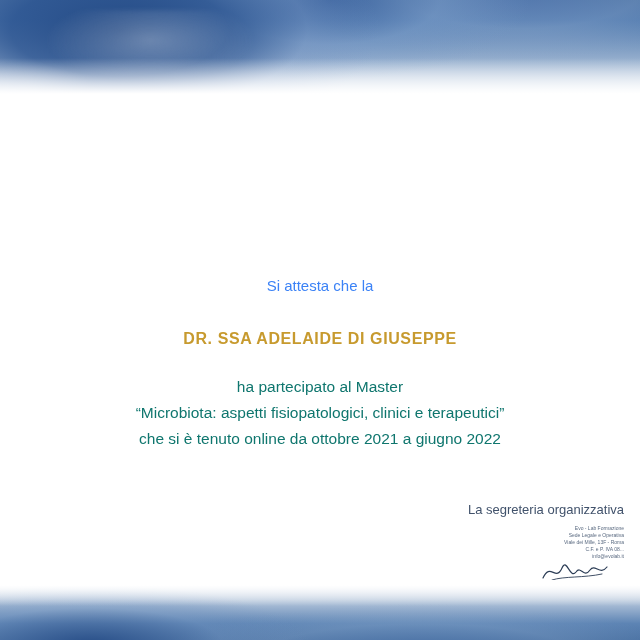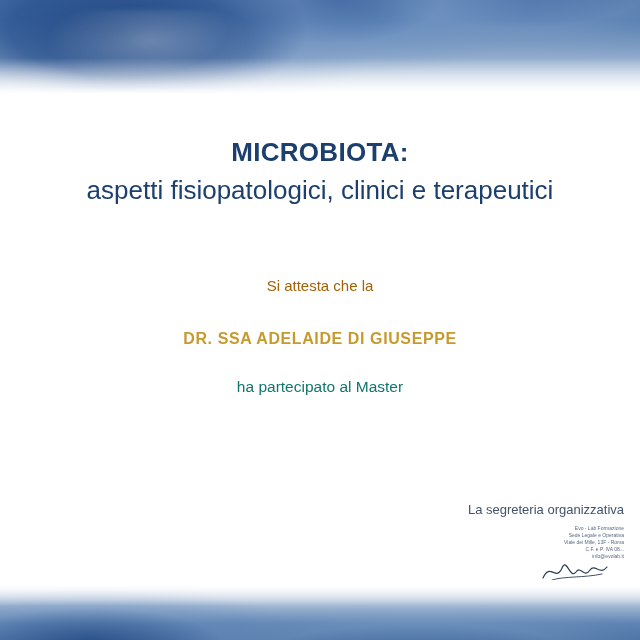--- a/index.html
+++ b/index.html
@@ -122,21 +122,21 @@
     white-space: nowrap;
   }
 
   .attest {
     position: absolute;
     left: 0;
     top: 173px;
     width: 640px;
     text-align: center;
     font-size: 15px;
-    color: #a16207;
+    color: #3b82f6;
   }
 
   .recipient {
     position: absolute;
     left: 0;
     top: 226px;
     width: 640px;
     text-align: center;
     font-size: 16px;
     font-weight: bold;
@@ -205,30 +205,28 @@
   <div class="edge-right"></div>
 
   <div class="band-top">
     <div class="wash"></div>
     <div class="feather"></div>
     <div class="fade"></div>
   </div>
 
   <div class="sheet">
 
-    <div class="title-block">
-      <div class="title-line-1">MICROBIOTA:</div>
-      <div class="title-line-2">aspetti fisiopatologici, clinici e terapeutici</div>
-    </div>
 
     <div class="attest">Si attesta che la</div>
 
     <div class="recipient">DR. SSA ADELAIDE DI GIUSEPPE</div>
 
     <div class="body-line body-1">ha partecipato al Master</div>
+    <div class="body-line body-2">“Microbiota: aspetti fisiopatologici, clinici e terapeutici”</div>
+    <div class="body-line body-3">che si è tenuto online da ottobre 2021 a giugno 2022</div>
 
     <div class="sig-block">
       <div class="sig-caption">La segreteria organizzativa</div>
       <div class="sig-address">
         <div>Evo - Lab Formazione</div>
         <div>Sede Legale e Operativa</div>
         <div>Viale dei Mille, 13F - Roma</div>
         <div>C.F. e P. IVA 08...</div>
         <div>info@evolab.it</div>
       </div>

